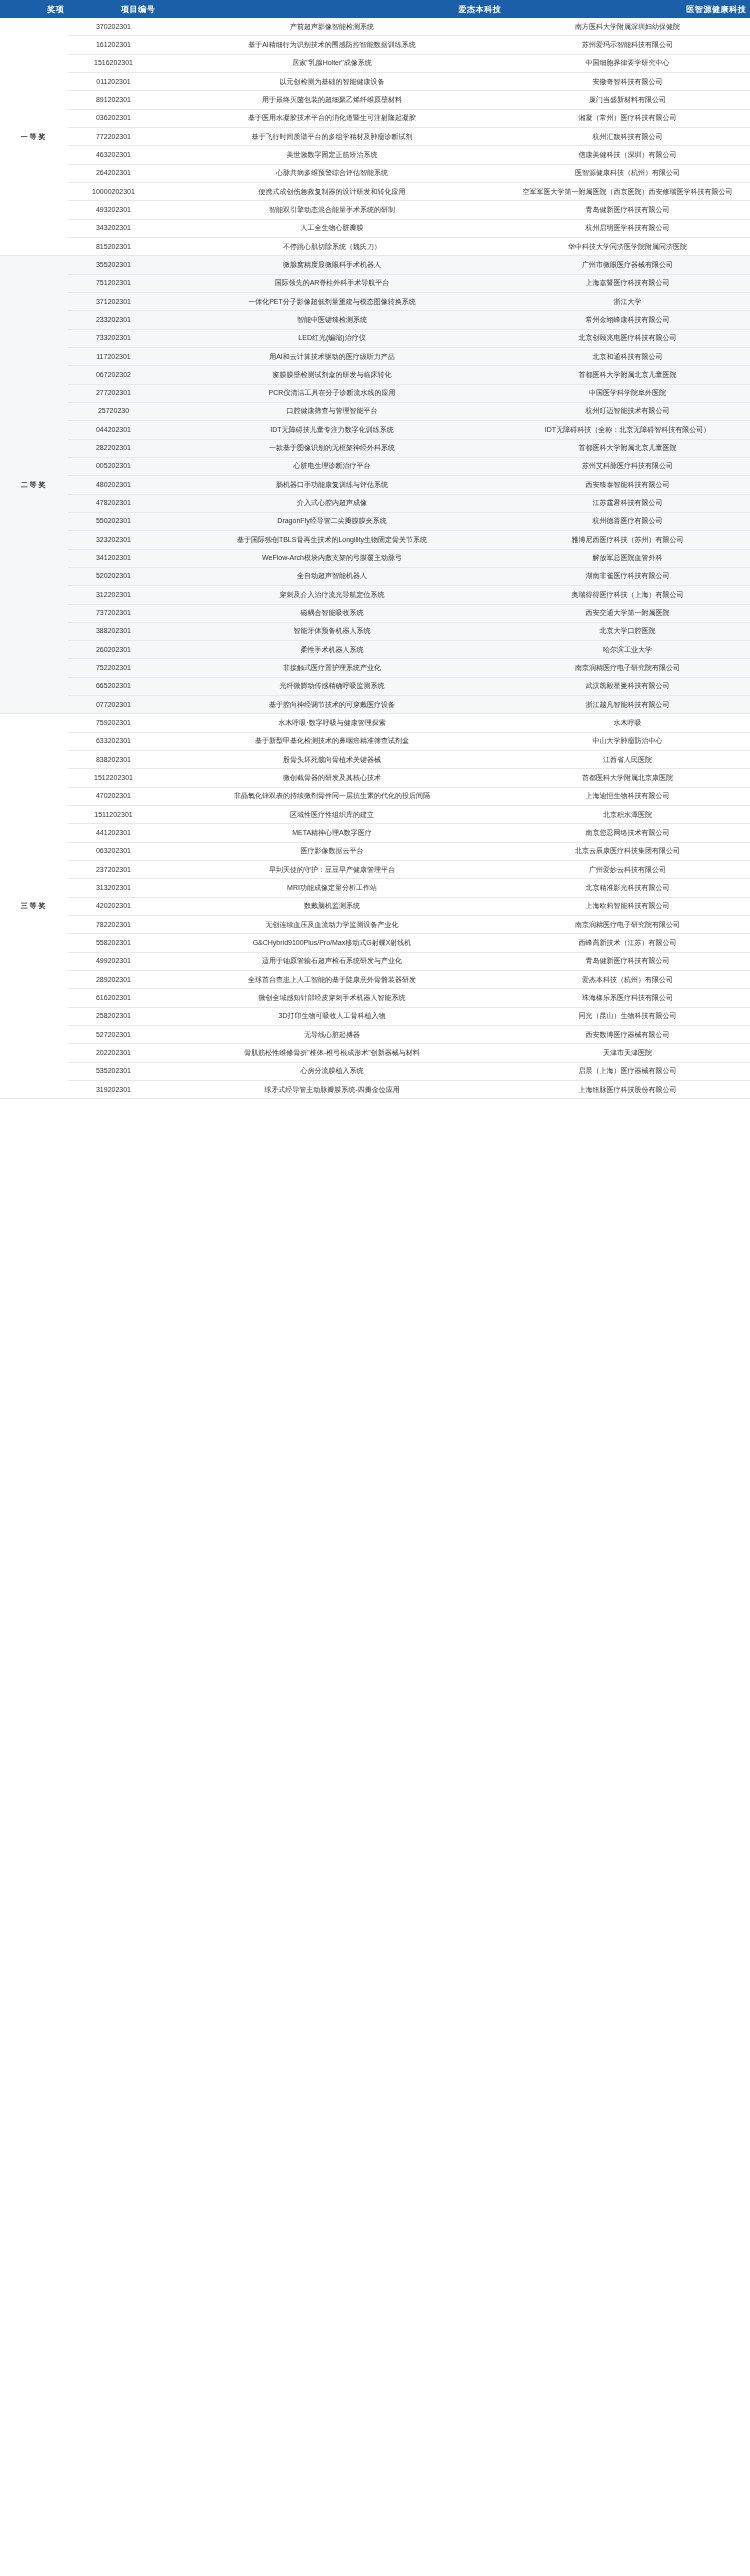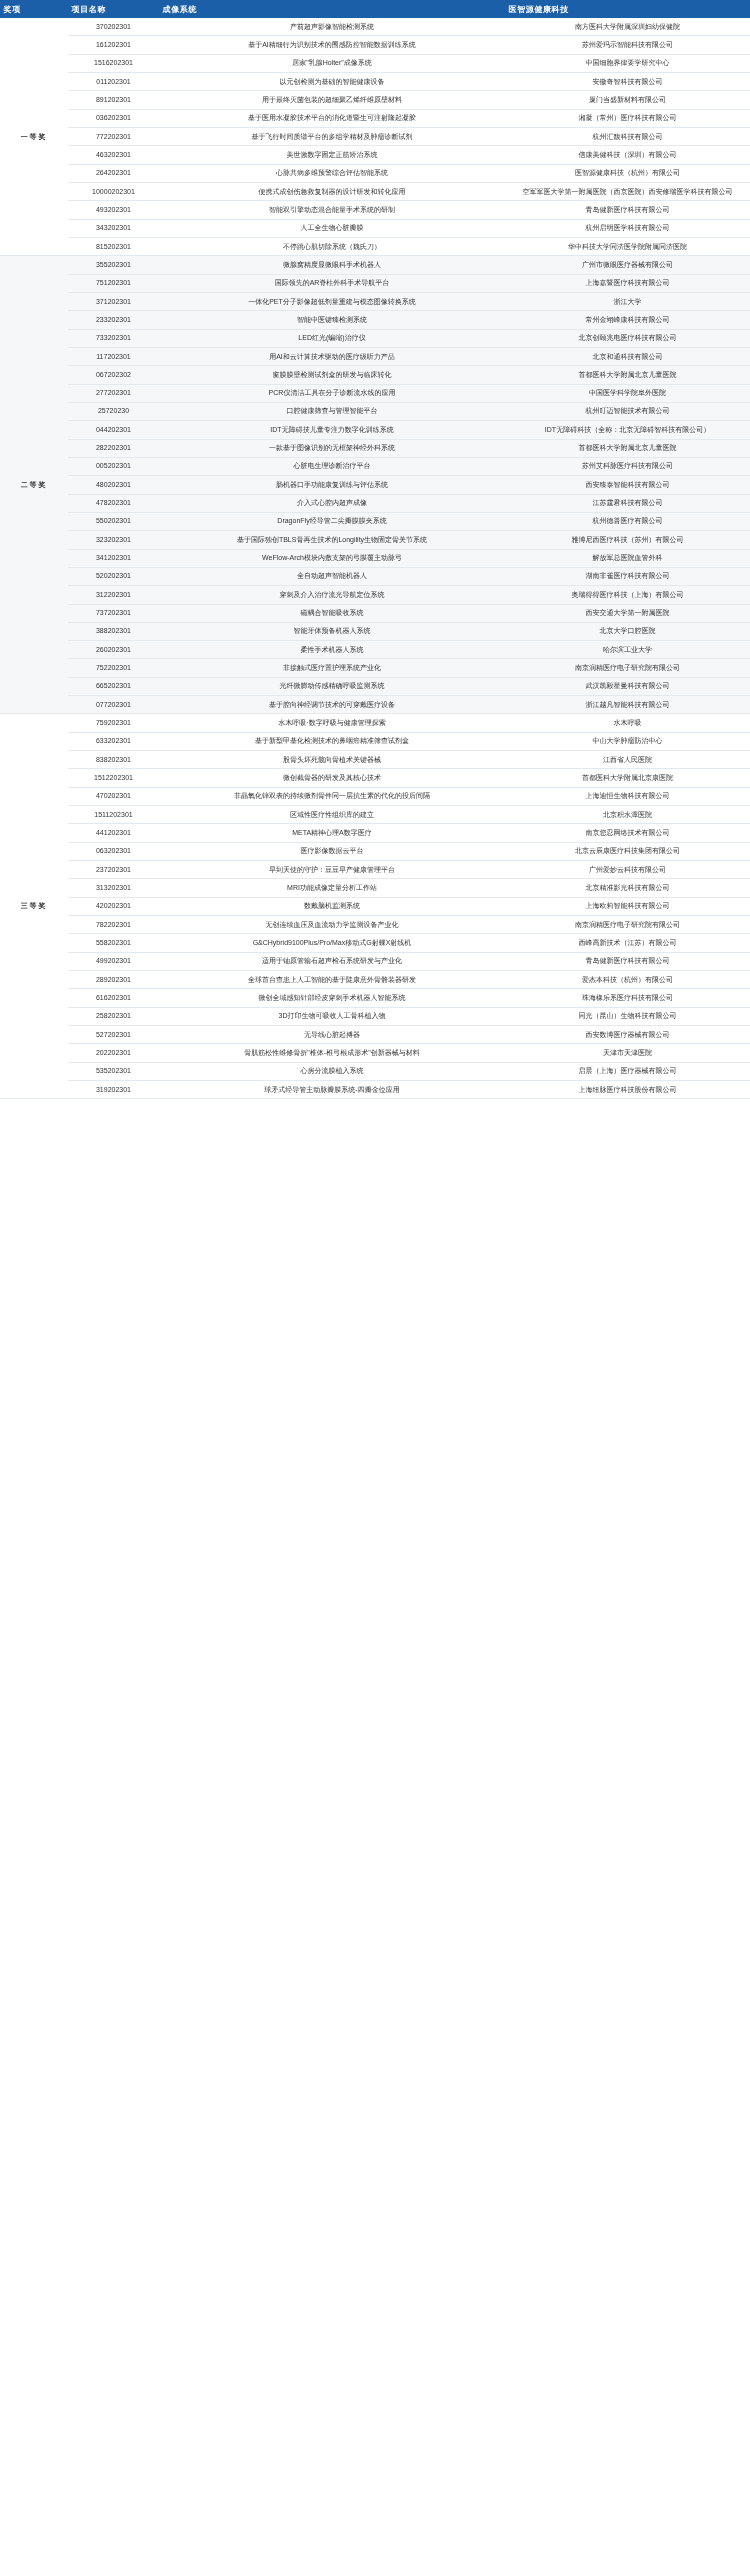--- a/index.html
+++ b/index.html
@@ -20,21 +20,21 @@
     width: 750px;
     table-layout: fixed;
   }
   table.award-table th {
     background: #1b5fa8;
     color: #ffffff;
     font-size: 8px;
     font-weight: bold;
     height: 18px;
     padding: 2.4px 3.6px;
-    text-align: left;
+    text-align: right;
     vertical-align: middle;
     border: none;
     letter-spacing: 0.6px;
   }
   table.award-table td {
     font-size: 7px;
     color: #333333;
     padding: 3.6px 4.9px;
     text-align: center;
     vertical-align: middle;
@@ -71,22 +71,22 @@
   <table class="award-table">
     <colgroup>
       <col class="col-award">
       <col class="col-code">
       <col class="col-name">
       <col class="col-unit">
     </colgroup>
     <thead>
       <tr>
         <th>奖项</th>
-        <th>项目名称</th>
-        <th>成像系统</th>
+        <th>项目编号</th>
+        <th>爱杰本科技</th>
         <th>医智源健康科技</th>
       </tr>
     </thead>
     <tbody id="table-body">
         <tr>
           <td class="award-cell" rowspan="13">一等奖</td>
           <td class="code-cell">370202301</td>
           <td class="name-cell">产前超声影像智能检测系统</td>
           <td class="unit-cell">南方医科大学附属深圳妇幼保健院</td>
         </tr>

